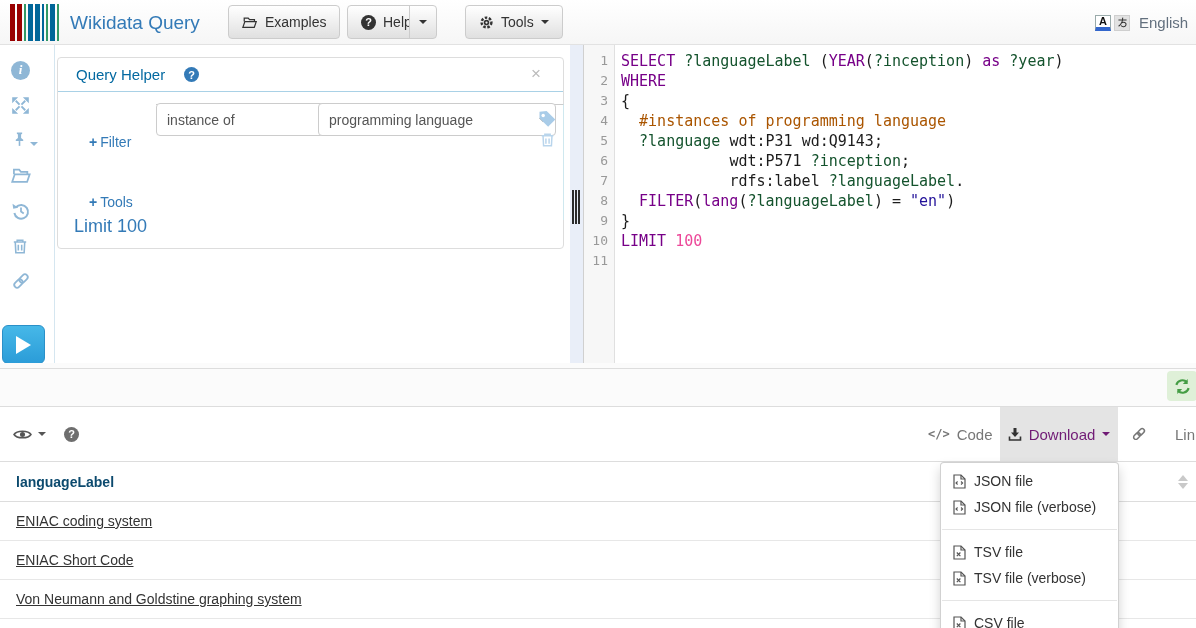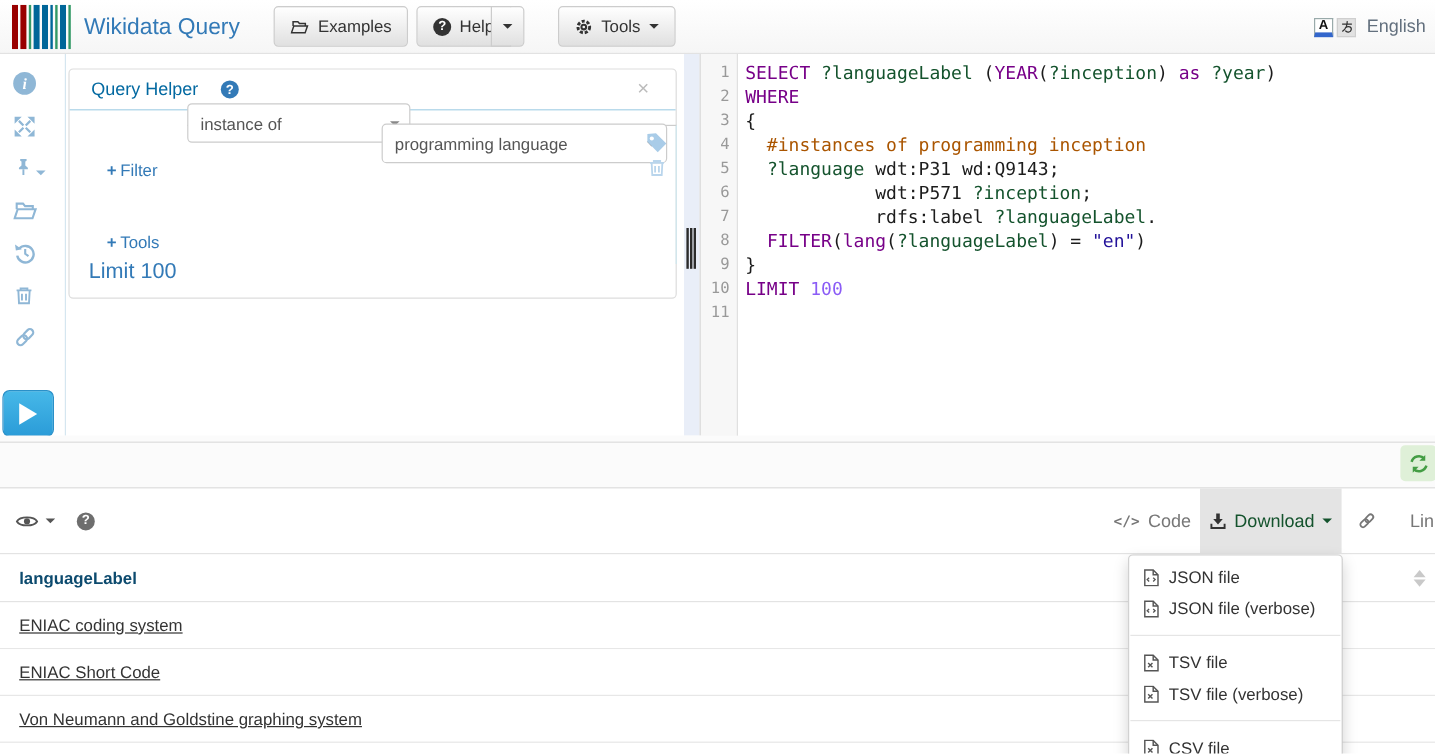--- a/index.html
+++ b/index.html
@@ -64,37 +64,37 @@
 
   
   .editor{left:583px;top:45px;width:613px;height:318px;background:#fff;border-left:1px solid #d0d0d0;}
   .gutter{position:absolute;left:0;top:0;width:30px;height:318px;background:#f7f7f7;
           border-right:1px solid #e0e0e0;padding-top:6px;}
   .gut-num{height:20px;line-height:20px;text-align:right;padding-right:6px;color:#999;
            font-family:"DejaVu Sans Mono",monospace;font-size:13px;}
   .code{position:absolute;left:31px;top:0;right:0;bottom:0;padding:6px 0 0 6px;cursor:text;}
   .cm-line{height:20px;line-height:20px;white-space:pre;font-family:"DejaVu Sans Mono",monospace;font-size:15px;}
   .tk-k{color:#770088}.tk-v{color:#14532d}.tk-p{color:#1c1c1c}.tk-c{color:#aa5500}
-  .tk-s{color:#221199}.tk-n{color:#8b5cf6}.tk-t{color:#1c1c1c}
+  .tk-s{color:#221199}.tk-n{color:#ec4899}.tk-t{color:#1c1c1c}
 
   
   .midband{left:0;top:363px;width:1196px;height:43px;background:#fbfbfb;}
   .mid-hr{position:absolute;left:0;top:5px;width:100%;border-top:1px solid #ddd;}
   .refresh-btn{position:absolute;left:1167px;top:8px;width:30px;height:30px;border-radius:4px;
                background:#dff0d8;display:flex;align-items:center;justify-content:center;cursor:pointer;}
 
   
   .toolbar{left:0;top:406px;width:1196px;height:56px;background:#fff;
            border-top:1px solid #ddd;border-bottom:1px solid #ddd;}
   .tb-left{position:absolute;left:13px;top:0;height:100%;display:flex;align-items:center;gap:6px;color:#555;}
   .tb-help{background:#6e6e6e;margin-left:12px;cursor:pointer;}
   .tb-item{position:absolute;top:0;height:100%;display:flex;align-items:center;gap:7px;
            font-size:15px;color:#777;cursor:pointer;}
   .code-glyph{font-family:"DejaVu Sans Mono",monospace;font-size:12px;font-weight:bold;color:#777;}
-  .dl-toggle{left:1000px;width:118px;background:#e4e4e4;justify-content:center;color:#14532d;align-items:center;}
+  .dl-toggle{left:1000px;width:118px;background:#e4e4e4;justify-content:center;color:#701a75;align-items:center;}
 
   
   .thead{left:0;top:462px;width:1196px;height:40px;border-bottom:1px solid #ddd;background:#fff;}
   .th-label{position:absolute;left:16px;top:0;line-height:40px;font-size:14px;font-weight:bold;color:#0c4a6e;}
   .sorter{position:absolute;right:8px;top:13px;display:flex;flex-direction:column;gap:2px;cursor:pointer;}
   .tri-up{width:0;height:0;border-left:5px solid transparent;border-right:5px solid transparent;
           border-bottom:6px solid #c9c9c9;}
   .tri-down{width:0;height:0;border-left:5px solid transparent;border-right:5px solid transparent;
             border-top:6px solid #c9c9c9;}
   .tbody{left:0;top:502px;width:1196px;text-decoration:underline;}
@@ -219,21 +219,21 @@
   </div>
 
   <div class="abs" style="left:0;top:45px;width:570px;height:318px;">
     <div class="abs qh" style="position:absolute;">
       <div class="qh-head">
         <span class="qh-title">Query Helper</span>
         <span class="qcircle qh-help">?</span>
         <span class="qh-close">×</span>
       </div>
       <div class="qh-sub"></div>
-      <div class="select" style="left:98px;top:28px;width:152px;">
+      <div class="select" style="left:98px;top:45px;width:152px;">
         <span>instance of</span>
         <span class="caret"></span>
       </div>
       <div class="select" style="left:260px;top:45px;width:204px;">
         <span>programming language</span>
         <span class="caret"></span>
       </div>
       <span class="qh-tag">
         <svg width="21" height="21" viewBox="0 0 17 17">
           <path d="M2 3v5.2l7 7 5.8-5.8-7-7z" fill="#a9cce8"></path>
@@ -270,21 +270,21 @@
         <div class="gut-num">7</div>
         <div class="gut-num">8</div>
         <div class="gut-num">9</div>
         <div class="gut-num">10</div>
         <div class="gut-num">11</div>
       </div>
     <div class="code" id="editor-code">
         <div class="cm-line"><span class="tk-k">SELECT</span><span class="tk-p"> </span><span class="tk-v">?languageLabel</span><span class="tk-p"> (</span><span class="tk-k">YEAR</span><span class="tk-p">(</span><span class="tk-v">?inception</span><span class="tk-p">) </span><span class="tk-k">as</span><span class="tk-p"> </span><span class="tk-v">?year</span><span class="tk-p">)</span></div>
         <div class="cm-line"><span class="tk-k">WHERE</span></div>
         <div class="cm-line"><span class="tk-p">{</span></div>
-        <div class="cm-line"><span class="tk-c">  #instances of programming inception</span></div>
+        <div class="cm-line"><span class="tk-c">  #instances of programming language</span></div>
         <div class="cm-line"><span class="tk-p">  </span><span class="tk-v">?language</span><span class="tk-p"> </span><span class="tk-t">wdt:P31</span><span class="tk-p"> </span><span class="tk-t">wd:Q9143</span><span class="tk-p">;</span></div>
         <div class="cm-line"><span class="tk-p">            </span><span class="tk-t">wdt:P571</span><span class="tk-p"> </span><span class="tk-v">?inception</span><span class="tk-p">;</span></div>
         <div class="cm-line"><span class="tk-p">            </span><span class="tk-t">rdfs:label</span><span class="tk-p"> </span><span class="tk-v">?languageLabel</span><span class="tk-p">.</span></div>
         <div class="cm-line"><span class="tk-p">  </span><span class="tk-k">FILTER</span><span class="tk-p">(</span><span class="tk-k">lang</span><span class="tk-p">(</span><span class="tk-v">?languageLabel</span><span class="tk-p">) = </span><span class="tk-s">"en"</span><span class="tk-p">)</span></div>
         <div class="cm-line"><span class="tk-p">}</span></div>
         <div class="cm-line"><span class="tk-k">LIMIT</span><span class="tk-p"> </span><span class="tk-n">100</span></div>
       </div>
   </div>
 
   <div class="abs midband">

